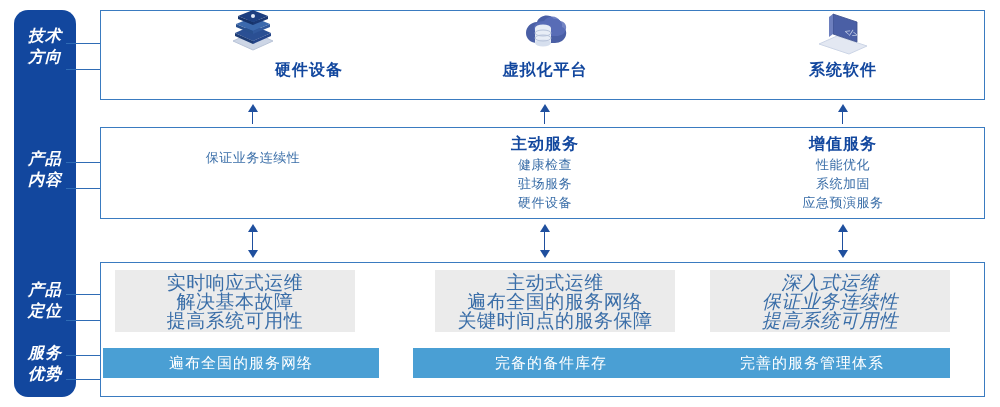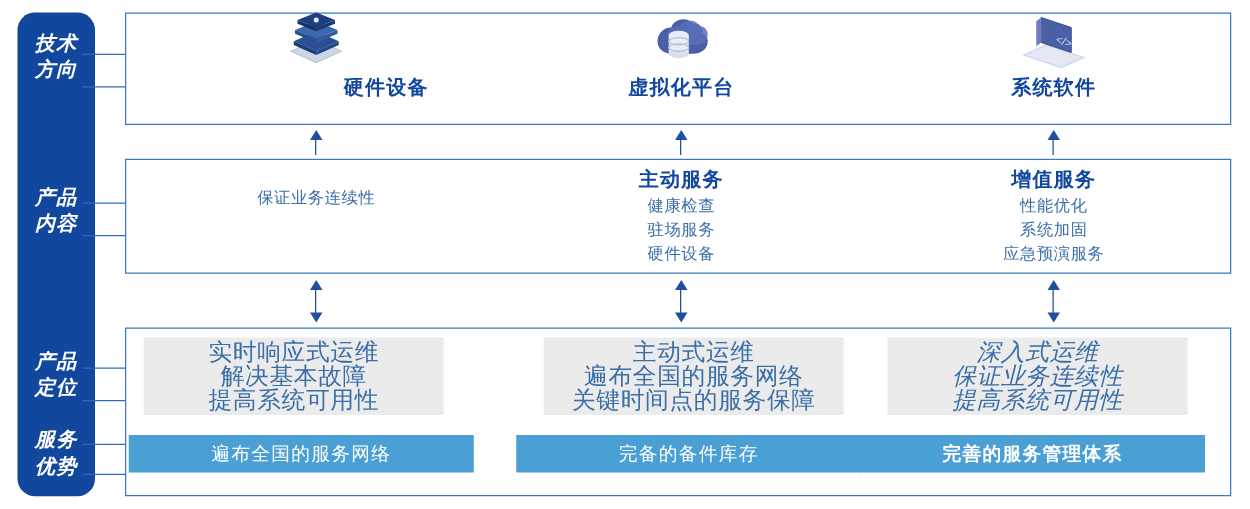--- a/index.html
+++ b/index.html
@@ -334,15 +334,15 @@
     <div class="gray-line">关键时间点的服务保障</div>
   </div>
   <div class="gray-card" style="left:710px;font-style:italic;">
     <div class="gray-line">深入式运维</div>
     <div class="gray-line">保证业务连续性</div>
     <div class="gray-line">提高系统可用性</div>
   </div>
 
   <div class="blue-bar" style="left:103px;">遍布全国的服务网络</div>
   <div class="blue-bar" style="left:413px;text-align:right;">完备的备件库存</div>
-  <div class="blue-bar" style="left:688px;font-weight:bold;">完善的服务管理体系</div>
+  <div class="blue-bar" style="left:674px;">完善的服务管理体系</div>
 
 </div>
 
 </body></html>

